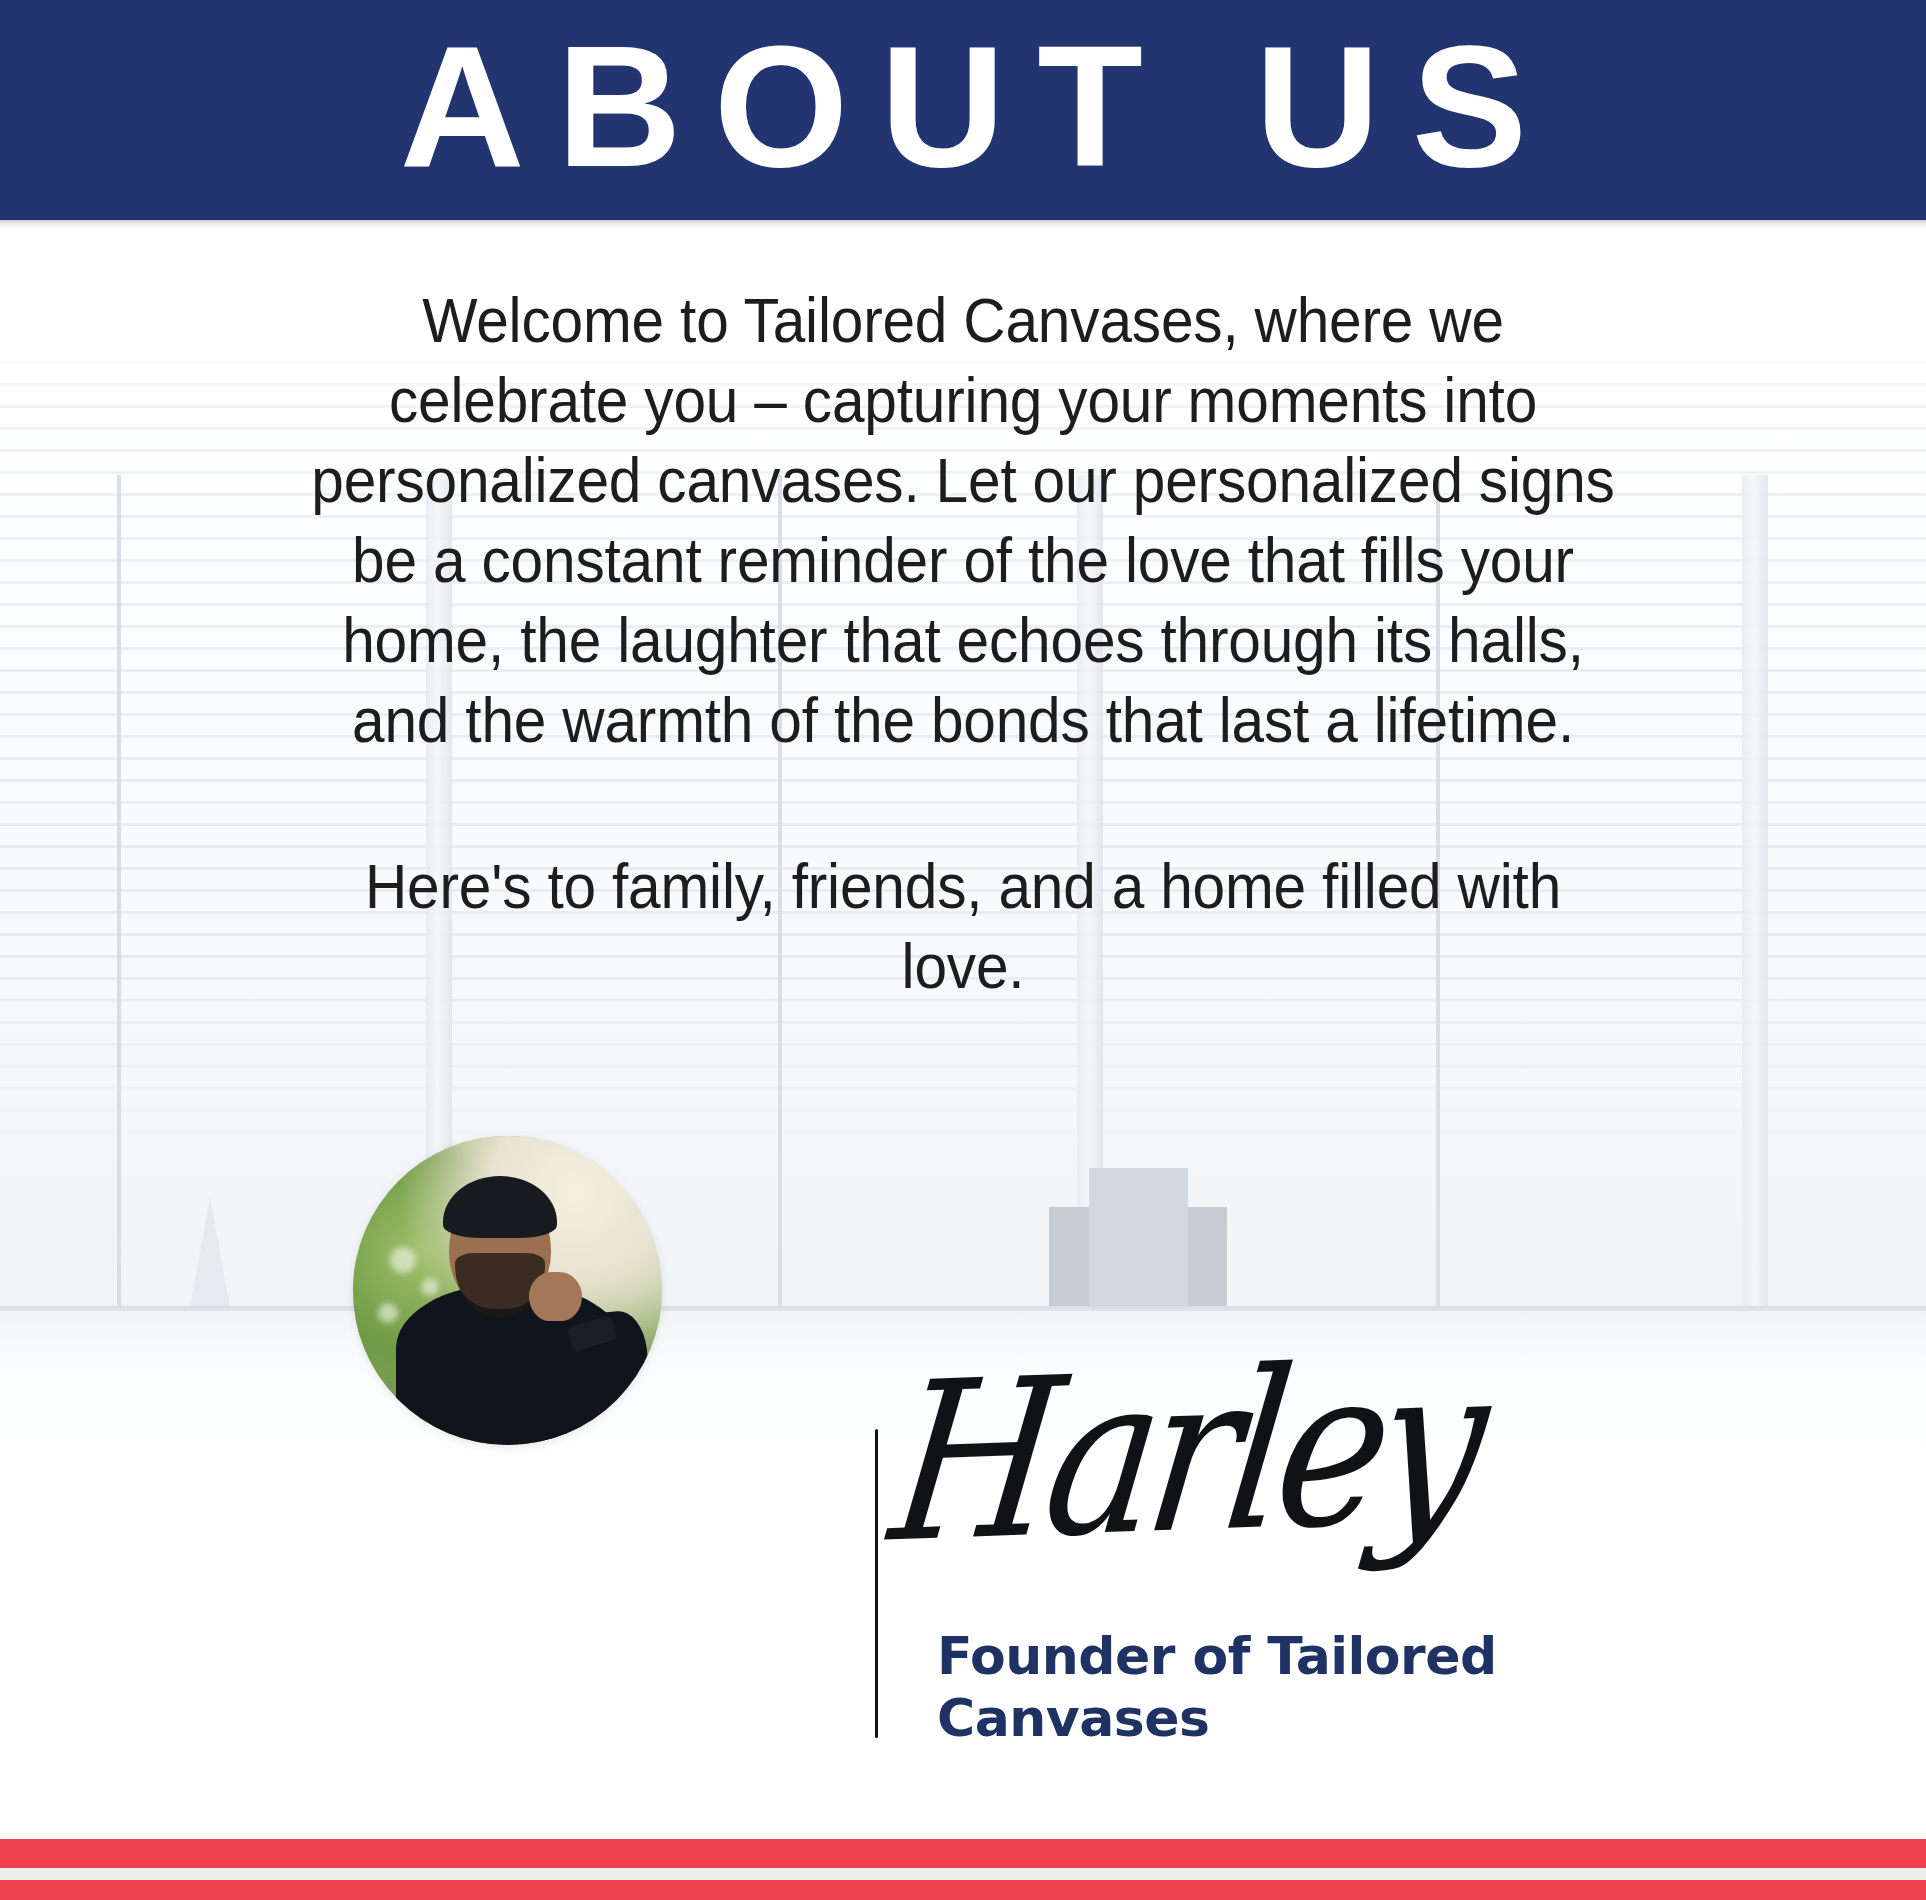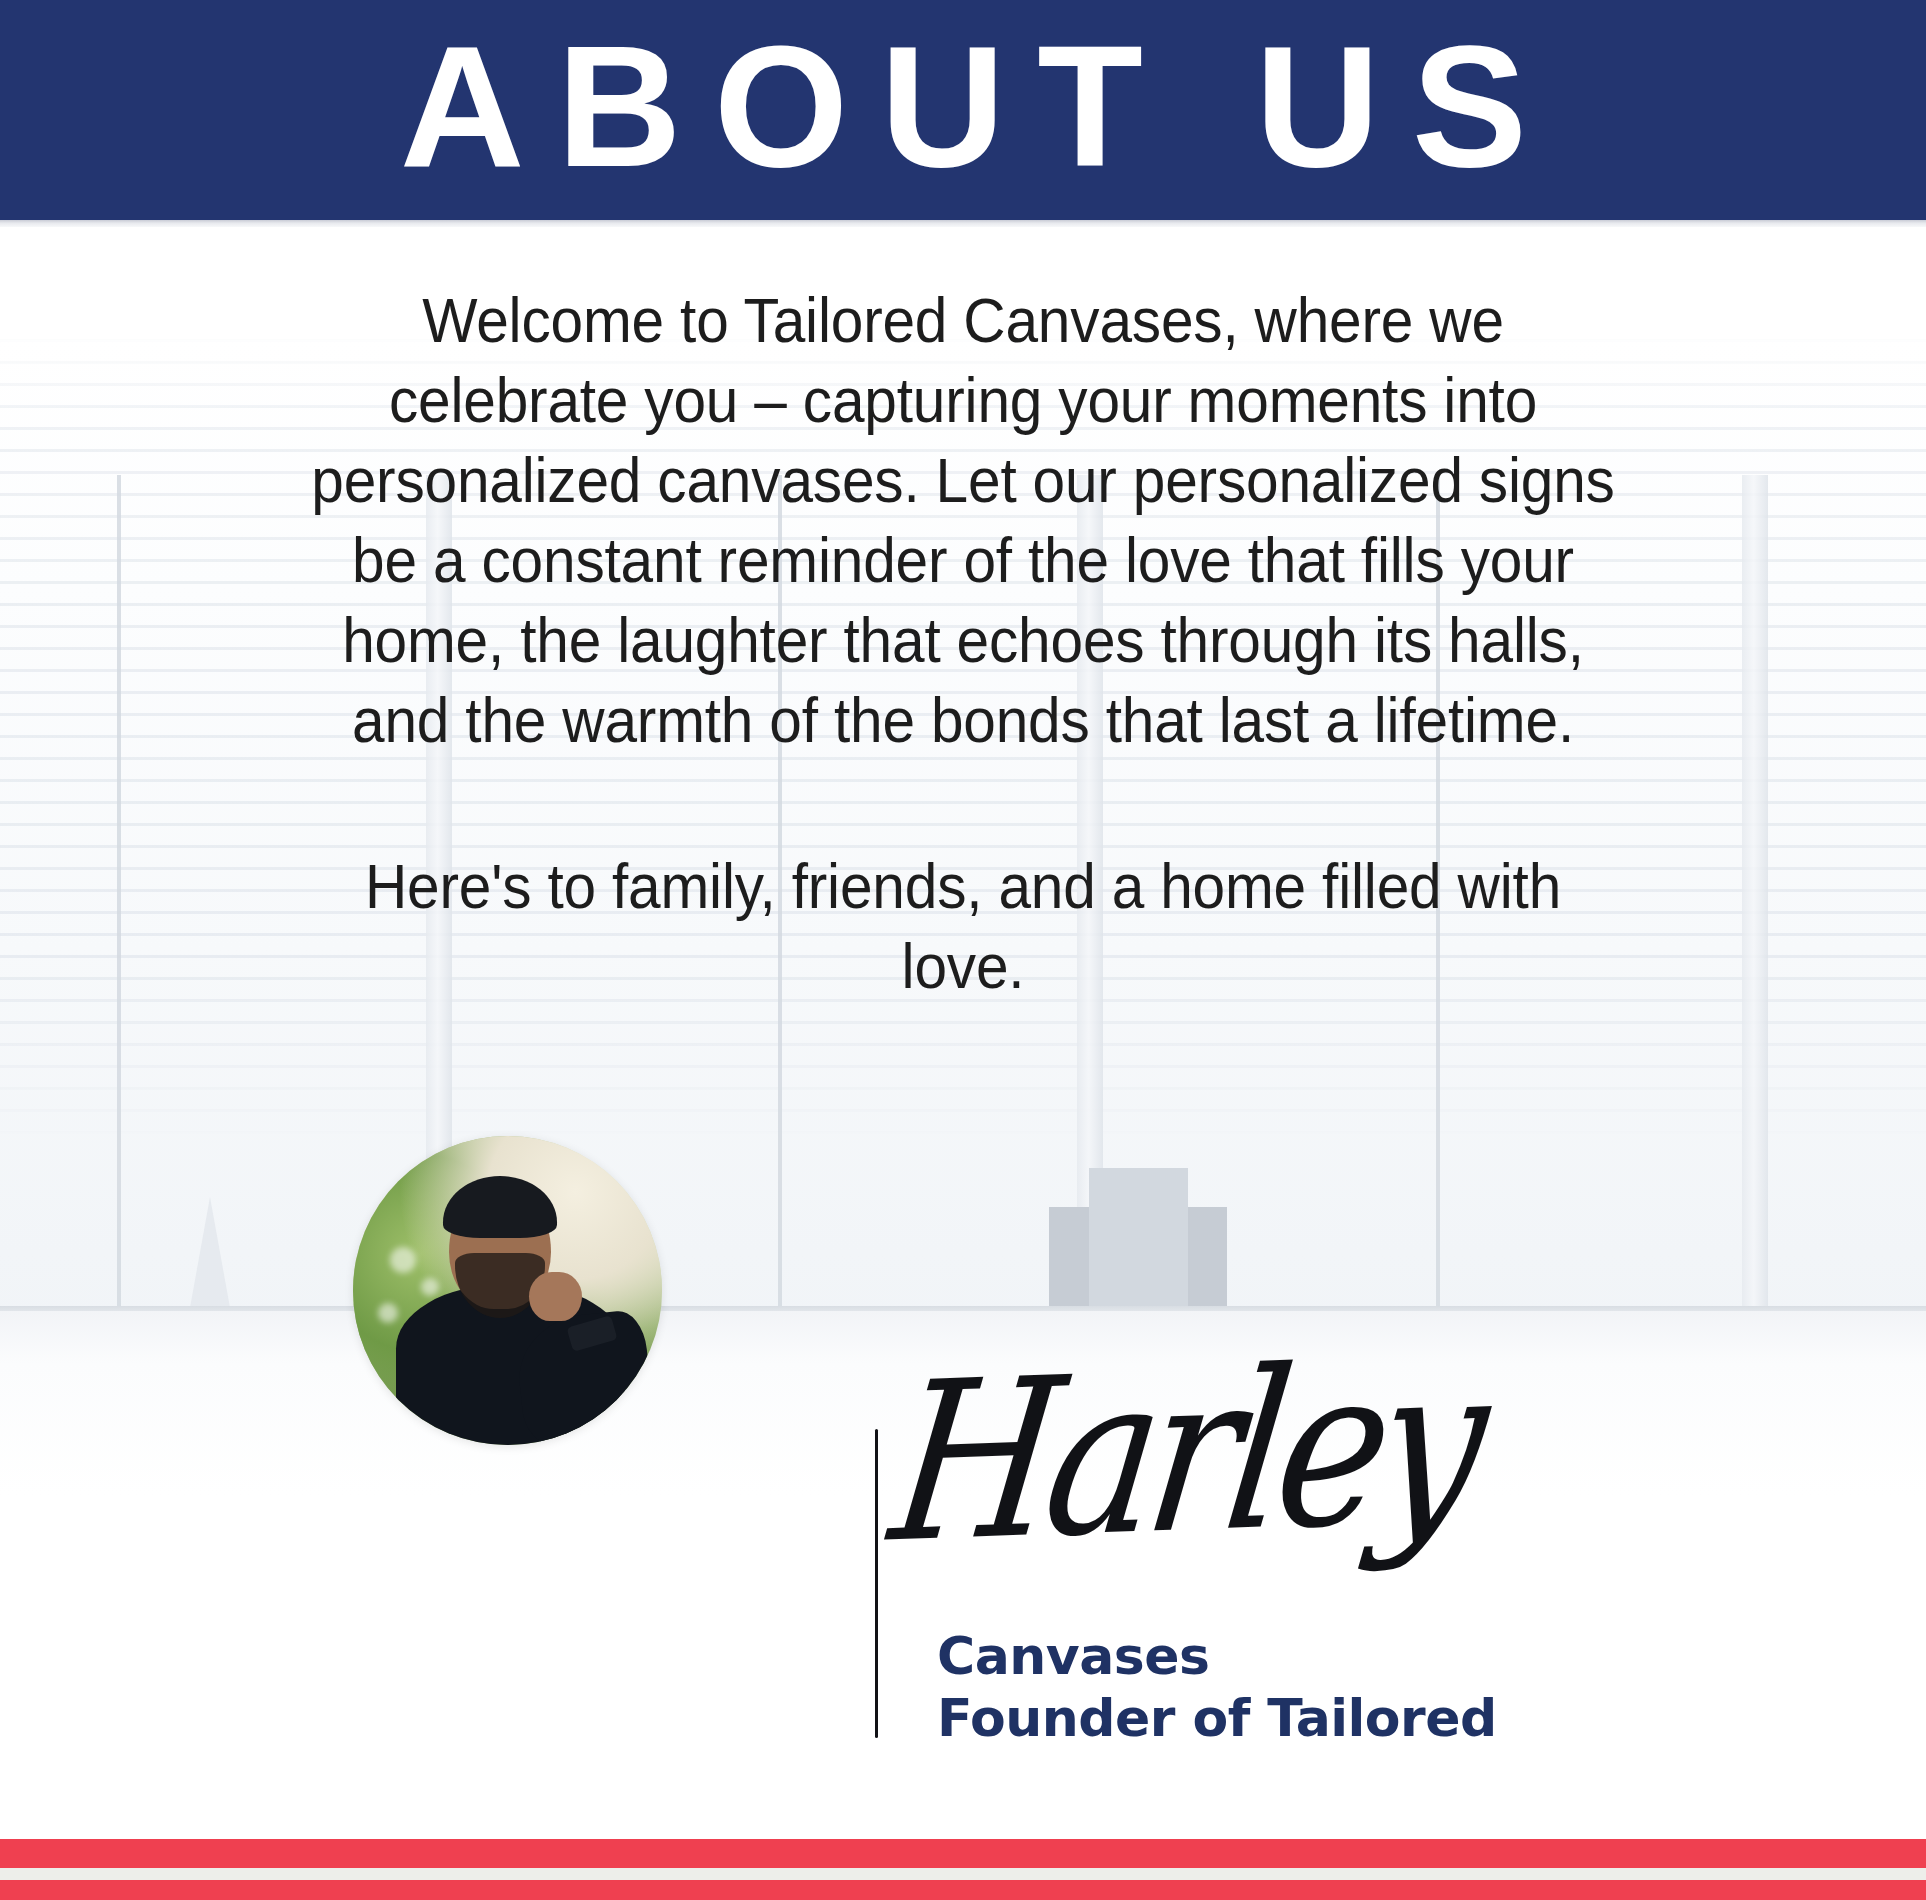--- a/index.html
+++ b/index.html
@@ -264,22 +264,22 @@
       <div class="av-watch"></div>
     </div>
 
     <div class="divider"></div>
 
     <div class="signature">
       <div class="sig-name">Harley</div>
     </div>
 
     <div class="sig-role">
+      <div>Founder of Tailored</div>
       <div>Canvases</div>
-      <div>Founder of Tailored</div>
     </div>
   </div>
 
   <div class="bar bar-top"></div>
   <div class="bar bar-gap"></div>
   <div class="bar bar-bot"></div>
 
 </div>
 
 

